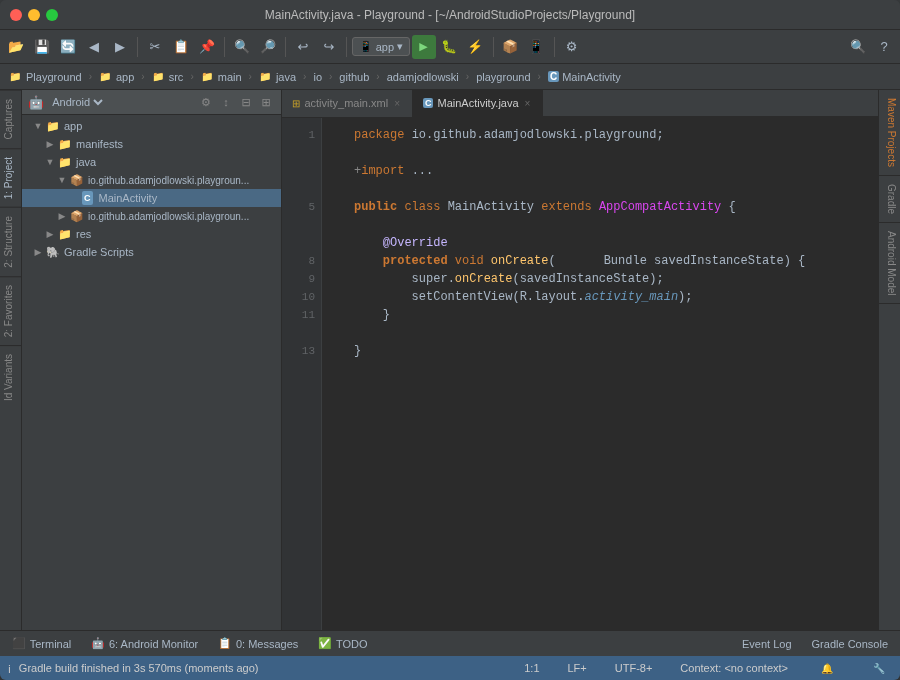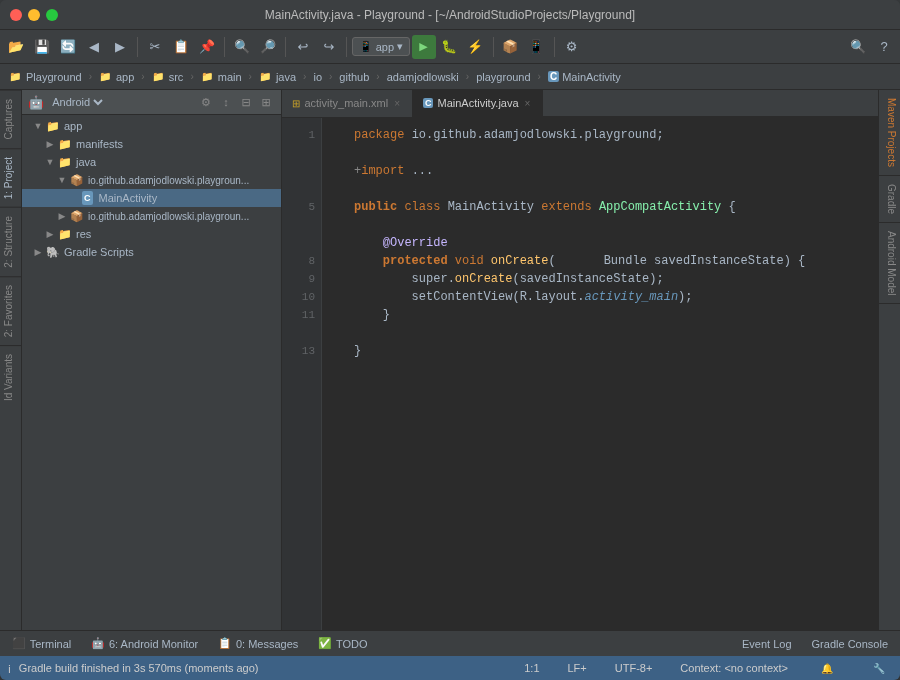--- a/index.html
+++ b/index.html
@@ -305,21 +305,21 @@
       line-height: 18px;
       margin-left: 24px;
     }
 
     
     .kw { color: #cc7832; }
     .kw2 { color: #cc7832; font-weight: bold; }
     .type { color: #a9b7c6; }
     .classname { color: #a9b7c6; }
     .extends-kw { color: #cc7832; }
-    .parent-class { color: #86efac; }
+    .parent-class { color: #d946ef; }
     .annotation { color: #c4b5fd; }
     .method { color: #ffc66d; }
     .param-type { color: #a9b7c6; padding-left: 48px; }
     .param-name { color: #a9b7c6; }
     .pkg-name { color: #a9b7c6; }
     .dot { color: #a9b7c6; }
     .semi { color: #a9b7c6; }
     .call { color: #a9b7c6; }
     .layout-ref { color: #6897bb; font-style: italic; }
     .paren { color: #a9b7c6; }

